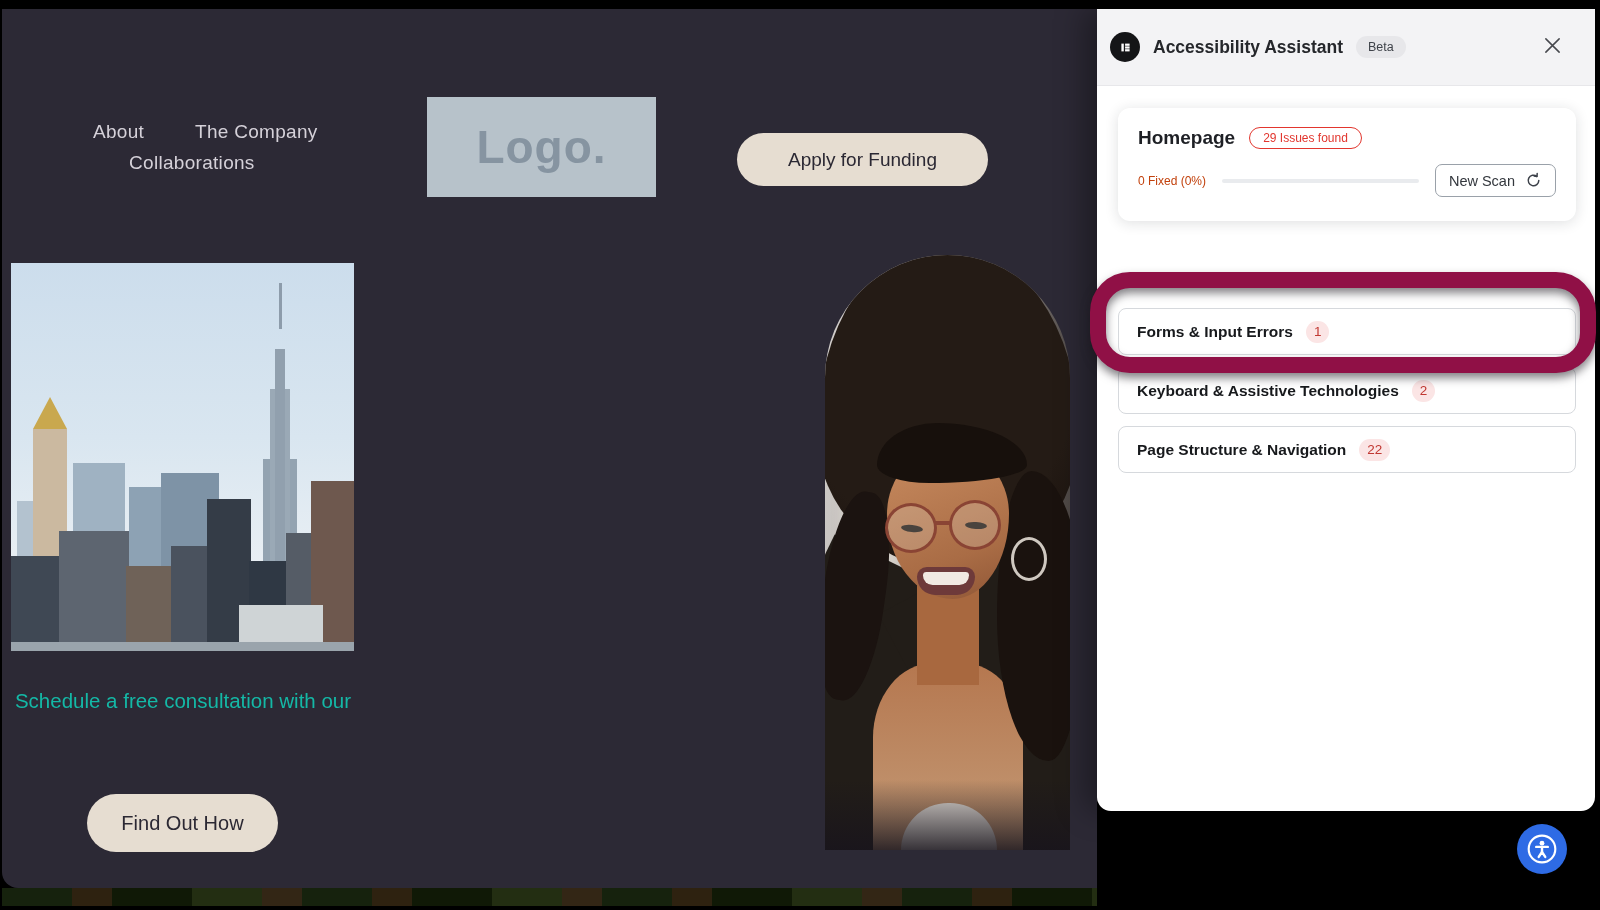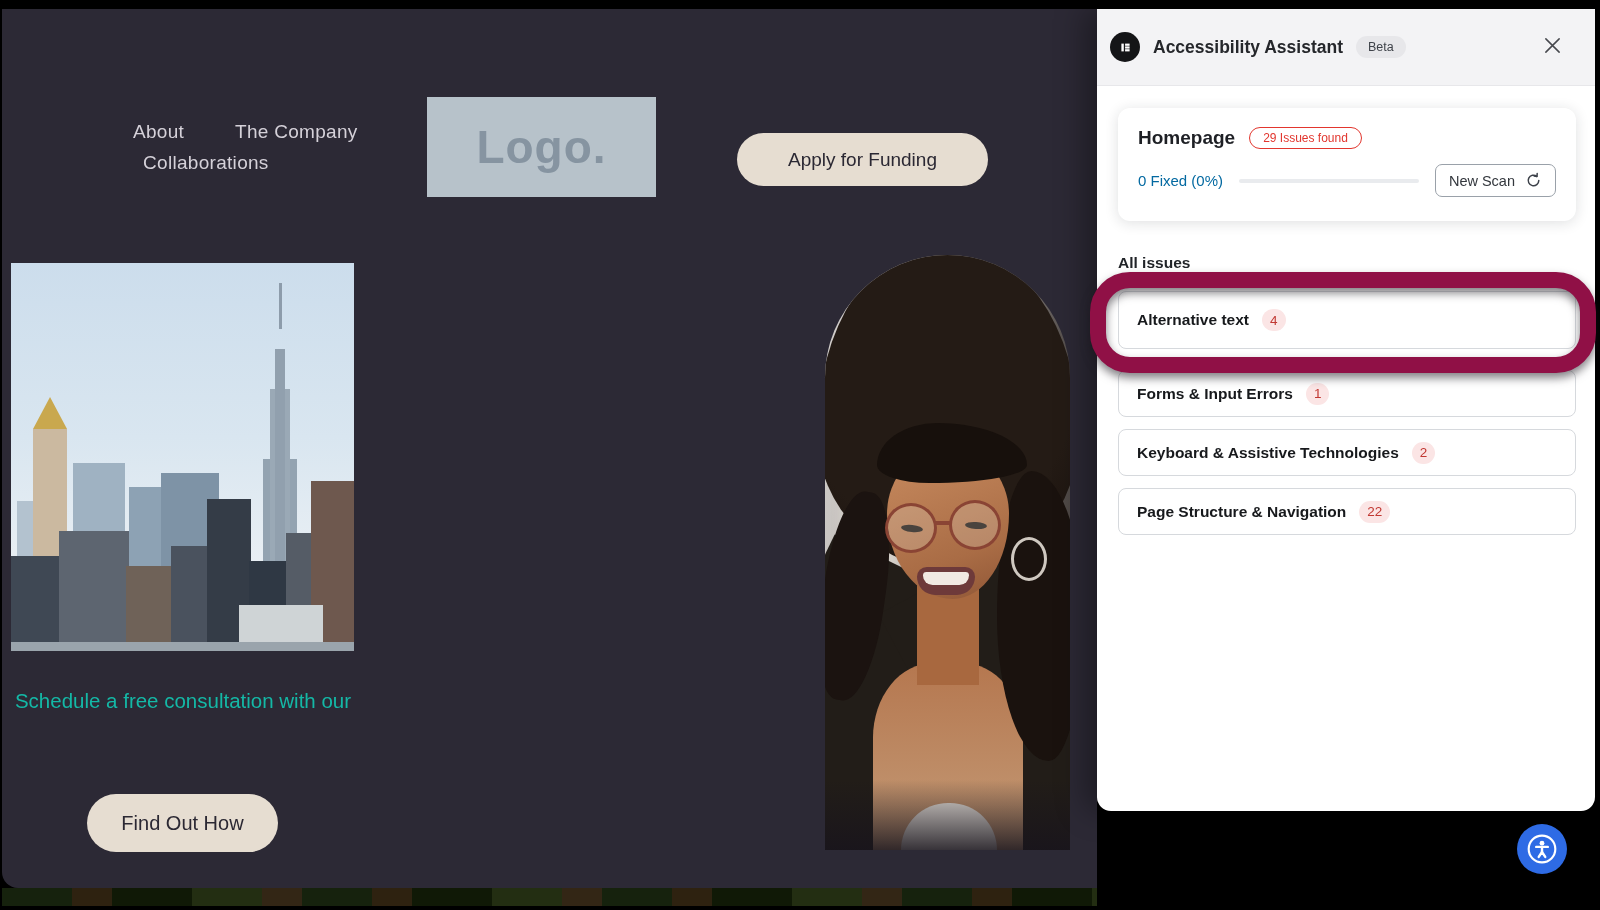--- a/index.html
+++ b/index.html
@@ -13,21 +13,21 @@
   }
   *{margin:0;padding:0;box-sizing:border-box;}
   html,body{width:1600px;height:910px;overflow:hidden;}
   body{background:#000;font-family:"Liberation Sans",sans-serif;position:relative;}
 
   
   .site{position:absolute;left:2px;top:9px;width:1095px;height:879px;background:var(--site-bg);border-radius:0 0 0 16px;overflow:hidden;}
   .ground-strip{position:absolute;left:2px;top:888px;width:1095px;height:18px;
     background:repeating-linear-gradient(90deg,#1c2a10 0 70px,#3a2b14 70px 110px,#141f08 110px 190px,#2c3a16 190px 260px,#40301a 260px 300px);
     filter:brightness(.8);}
-  .nav-link{position:absolute;color:#d5d1d9;font-size:19px;letter-spacing:.3px;cursor:pointer;margin-left:40px;}
+  .nav-link{position:absolute;color:#d5d1d9;font-size:19px;letter-spacing:.3px;cursor:pointer;}
   .logo-box{position:absolute;left:425px;top:88px;width:229px;height:100px;background:#b7c2ca;display:flex;align-items:center;justify-content:center;}
   .logo-text{font-size:46px;font-weight:bold;color:#8694a1;letter-spacing:1px;}
   .pill-btn{position:absolute;display:flex;align-items:center;justify-content:center;background:var(--beige);color:#2b2833;border:none;cursor:pointer;margin-top:12px;}
   .apply-btn{left:735px;top:112px;width:251px;height:53px;border-radius:27px;font-size:19px;}
   .cta-btn{left:85px;top:773px;width:191px;height:58px;border-radius:29px;font-size:20px;}
   .tagline{position:absolute;left:0;top:676px;width:362px;text-align:center;font-size:20.5px;line-height:31px;color:#14b8a6;}
 
   
   .skyline{position:absolute;left:9px;top:254px;width:343px;height:388px;overflow:hidden;
     background:linear-gradient(#ccddec 0%,#d9e6f0 45%,#e9eff4 78%,#dfe6ea 100%);}
@@ -73,48 +73,48 @@
   .el-logo{width:30px;height:30px;border-radius:50%;background:#141517;display:flex;align-items:center;justify-content:center;flex:0 0 auto;}
   .panel-title{font-size:17.5px;font-weight:700;color:#25272b;}
   .beta-badge{background:#e7e7ea;color:#3f434a;font-size:12.5px;padding:4px 12px;border-radius:999px;}
   .close-btn{margin-left:auto;width:26px;height:26px;display:flex;align-items:center;justify-content:center;cursor:pointer;background:none;border:none;}
 
   .scan-card{margin:22px 19px 0 21px;height:113px;border-radius:12px;background:#fff;box-shadow:0 2px 14px rgba(30,35,40,.14);padding:0 20px;}
   .scan-row1{padding-top:19px;display:flex;align-items:center;gap:14px;}
   .page-name{font-size:19px;font-weight:700;color:#1e2025;}
   .issues-badge{border:1.5px solid var(--error-red);color:var(--error-red);font-size:12px;padding:3px 13px;border-radius:999px;}
   .scan-row2{margin-top:15px;display:flex;align-items:center;}
-  .fixed-label{font-size:15px;color:#0369a1;white-space:nowrap;}
+  .fixed-label{font-size:12px;color:#c2410c;white-space:nowrap;}
   .progress-track{flex:1;height:4px;background:#e9ebee;border-radius:2px;margin:0 16px;overflow:hidden;}
   .progress-fill{height:100%;background:#3f9d5a;width:0%;}
   .new-scan-btn{height:33px;padding:0 13px;border:1px solid #9aa1a9;border-radius:7px;background:#fff;display:flex;align-items:center;gap:10px;
     font-size:14.5px;color:#33373d;cursor:pointer;font-family:inherit;}
 
-  .all-issues{margin:33px 0 0 21px;font-size:15.5px;font-weight:700;color:#212428;position:relative;z-index:1;}
+  .all-issues{margin:50px 0 0 21px;font-size:15.5px;font-weight:400;color:#212428;position:relative;z-index:1;}
   .category-list{margin:19px 19px 0 21px;position:relative;z-index:2;}
   .cat-card{height:47px;border:1px solid #d6d9dd;border-radius:8px;background:#fff;display:flex;align-items:center;gap:13px;
     padding:0 18px;margin-bottom:12px;cursor:pointer;}
   .cat-card.first{height:58px;margin-bottom:21px;}
   .cat-label{font-size:15.5px;font-weight:600;color:#17191c;}
   .cat-count{background:var(--count-bg);color:var(--count-text);font-size:13.5px;min-width:22px;height:22px;padding:0 8px;border-radius:999px;
     display:flex;align-items:center;justify-content:center;}
 
   .highlight-ring{position:absolute;left:-7px;top:263px;width:506px;height:101px;border:16px solid var(--highlight-maroon);
     border-radius:40px;z-index:5;pointer-events:none;filter:drop-shadow(0 5px 5px rgba(25,22,30,.55));}
 
   .fab{position:absolute;left:1517px;top:824px;width:50px;height:50px;border-radius:50%;background:var(--fab-blue);
     display:flex;align-items:center;justify-content:center;box-shadow:0 2px 10px rgba(0,0,0,.35);cursor:pointer;border:none;z-index:10;}
 </style>
 </head>
 <body>
 
 <div class="site">
   <span class="nav-link" style="left:91px;top:112px;">About</span>
   <span class="nav-link" style="left:193px;top:112px;">The Company</span>
-  <span class="nav-link" style="left:101px;top:143px;">Collaborations</span>
+  <span class="nav-link" style="left:127px;top:143px;">Collaborations</span>
 
   <div class="logo-box">
     <span class="logo-text">Logo.</span>
   </div>
 
   <button class="pill-btn apply-btn">Apply for Funding</button>
 
   <div class="skyline">
     <div class="b win" style="left:6px;width:40px;height:150px;background:#b3c2cf;"></div>
     <div class="b" style="left:22px;width:34px;height:222px;background:#cbb9a0;"></div>
@@ -208,24 +208,20 @@
             <path d="M12.9 1.6 L12.7 4.8 L9.6 4.2" stroke="#3c4149" stroke-width="1.6" stroke-linecap="round" stroke-linejoin="round" fill="none"></path>
           </svg>
         </span>
       </button>
     </div>
   </div>
 
   <div class="all-issues">All issues</div>
 
   <div class="category-list">
-  <div class="cat-card first">
-    <span class="cat-label">Alternative text</span>
-    <span class="cat-count">4</span>
-  </div>
 
   <div class="cat-card">
     <span class="cat-label">Forms &amp; Input Errors</span>
     <span class="cat-count">1</span>
   </div>
 
   <div class="cat-card">
     <span class="cat-label">Keyboard &amp; Assistive Technologies</span>
     <span class="cat-count">2</span>
   </div>

